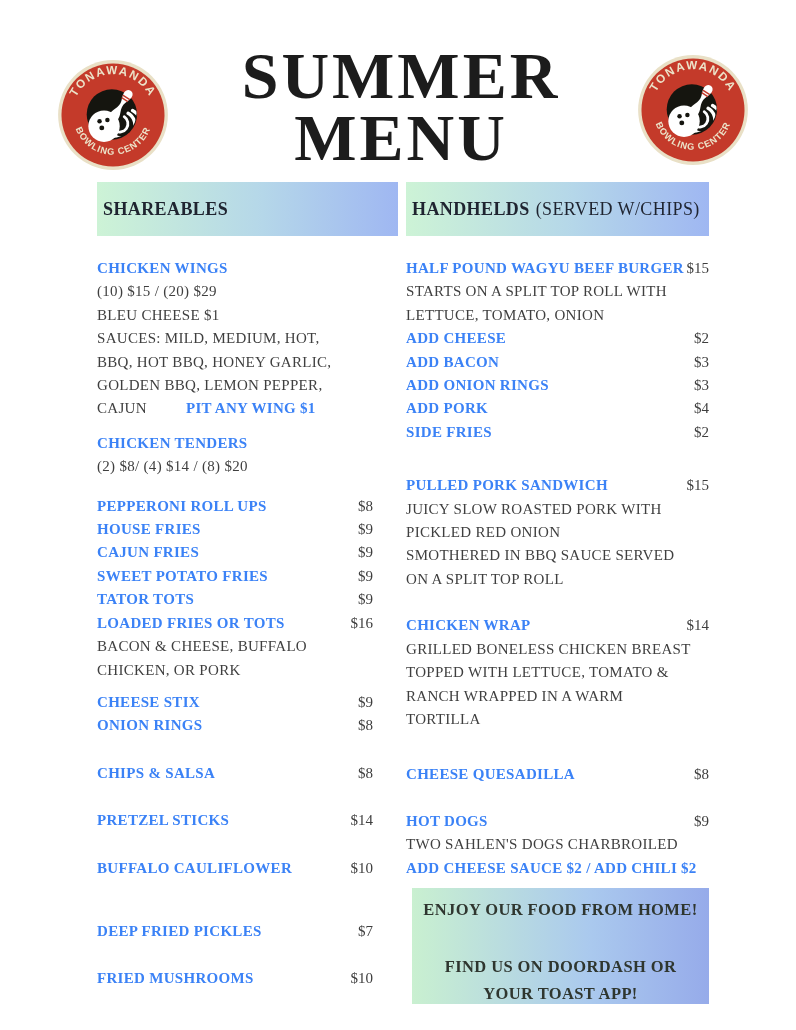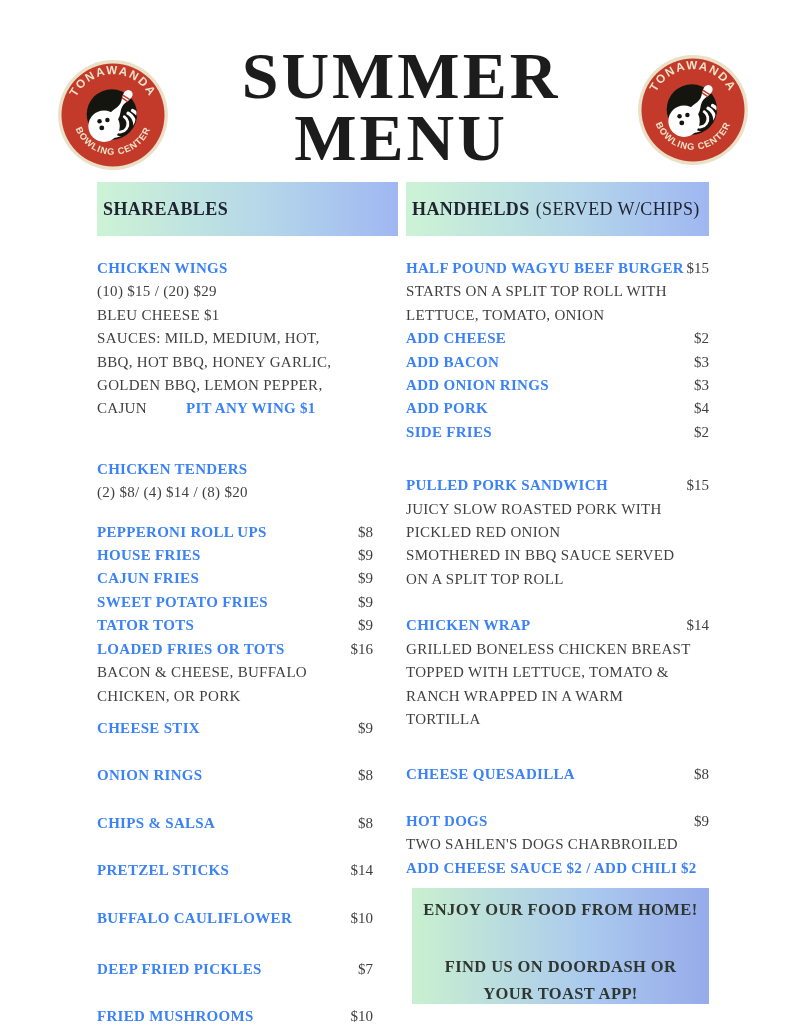--- a/index.html
+++ b/index.html
@@ -125,21 +125,21 @@
     <div id="left-items">
         <div class="group" style="margin-top: 21px;">
           <div class="line nm">CHICKEN WINGS</div>
           <div class="line desc">(10) $15 / (20) $29</div>
           <div class="line desc">BLEU CHEESE $1</div>
           <div class="line desc">SAUCES: MILD, MEDIUM, HOT,</div>
           <div class="line desc">BBQ, HOT BBQ, HONEY GARLIC,</div>
           <div class="line desc">GOLDEN BBQ, LEMON PEPPER,</div>
           <div class="line"><span class="desc splitleft">CAJUN</span><span class="nm">PIT ANY WING $1</span></div>
         </div>
-        <div class="group" style="margin-top: 37px;">
+        <div class="group" style="margin-top: 11px;">
           <div class="line nm">CHICKEN TENDERS</div>
           <div class="line desc">(2) $8/ (4) $14 / (8) $20</div>
         </div>
         <div class="group" style="margin-top: 16px;">
           <div class="row">
             <span class="nm">PEPPERONI ROLL UPS</span>
             <span class="pr">$8</span>
           </div>
           <div class="row">
             <span class="nm">HOUSE FRIES</span>
@@ -163,21 +163,21 @@
           </div>
           <div class="line desc">BACON &amp; CHEESE, BUFFALO</div>
           <div class="line desc">CHICKEN, OR PORK</div>
         </div>
         <div class="group" style="margin-top: 9px;">
           <div class="row">
             <span class="nm">CHEESE STIX</span>
             <span class="pr">$9</span>
           </div>
         </div>
-        <div class="group" style="margin-top: 24px;">
+        <div class="group" style="">
           <div class="row">
             <span class="nm">ONION RINGS</span>
             <span class="pr">$8</span>
           </div>
         </div>
         <div class="group" style="margin-top: 24px;">
           <div class="row">
             <span class="nm">CHIPS &amp; SALSA</span>
             <span class="pr">$8</span>
           </div>
@@ -187,21 +187,21 @@
             <span class="nm">PRETZEL STICKS</span>
             <span class="pr">$14</span>
           </div>
         </div>
         <div class="group" style="margin-top: 24px;">
           <div class="row">
             <span class="nm">BUFFALO CAULIFLOWER</span>
             <span class="pr">$10</span>
           </div>
         </div>
-        <div class="group" style="margin-top: 28px;">
+        <div class="group" style="margin-top: 40px;">
           <div class="row">
             <span class="nm">DEEP FRIED PICKLES</span>
             <span class="pr">$7</span>
           </div>
         </div>
         <div class="group" style="margin-top: 24px;">
           <div class="row">
             <span class="nm">FRIED MUSHROOMS</span>
             <span class="pr">$10</span>
           </div>

